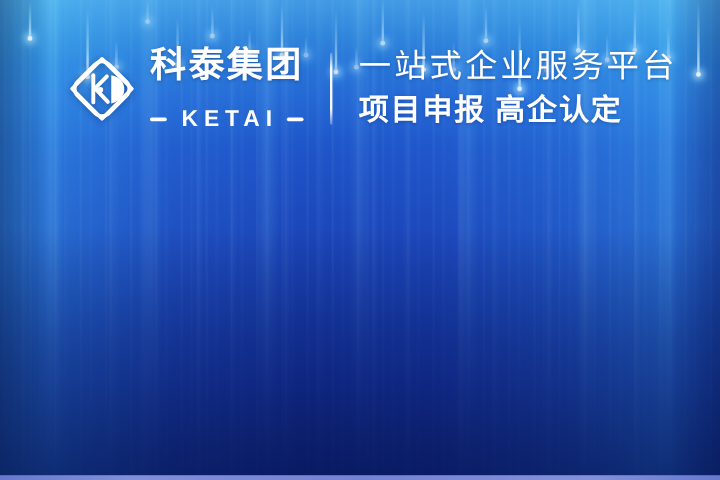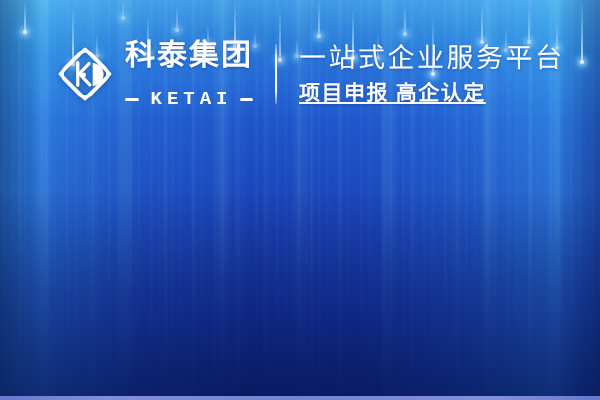--- a/index.html
+++ b/index.html
@@ -195,21 +195,20 @@
     letter-spacing: 2px;
     line-height: 1.04;
     white-space: nowrap;
     text-shadow: 0 1px 3px rgba(0,22,80,0.35);
   }
   .brand-en-row {
     display: flex;
     align-items: center;
     gap: 7px;
     margin-top: 20px;
-    font-family: Liberation Mono, monospace;
   }
   .brand-en-dash {
     flex: 1 1 auto;
     height: 3px;
     background: #ffffff;
     border-radius: 2px;
     min-width: 12px;
   }
   .brand-en {
     font-size: 19px;
@@ -240,28 +239,27 @@
     font-weight: 400;
     color: #ffffff;
     letter-spacing: 2.5px;
     line-height: 1.16;
     white-space: nowrap;
     text-shadow: 0 1px 3px rgba(0,22,80,0.30);
   }
   .slogan-sub {
     margin-top: 7px;
     font-family: "Liberation Serif", "DejaVu Serif", serif;
-    font-size: 21px;
+    font-size: 25px;
     font-weight: 700;
     color: #ffffff;
     letter-spacing: 1.5px;
     line-height: 1.15;
     white-space: nowrap;
     text-shadow: 0 1px 3px rgba(0,22,80,0.30);
-    text-decoration: underline;
   }
 
   
   .headline {
     position: absolute;
     left: 58px;
     top: 155px;
     width: 520px;
   }
   .headline-line {

